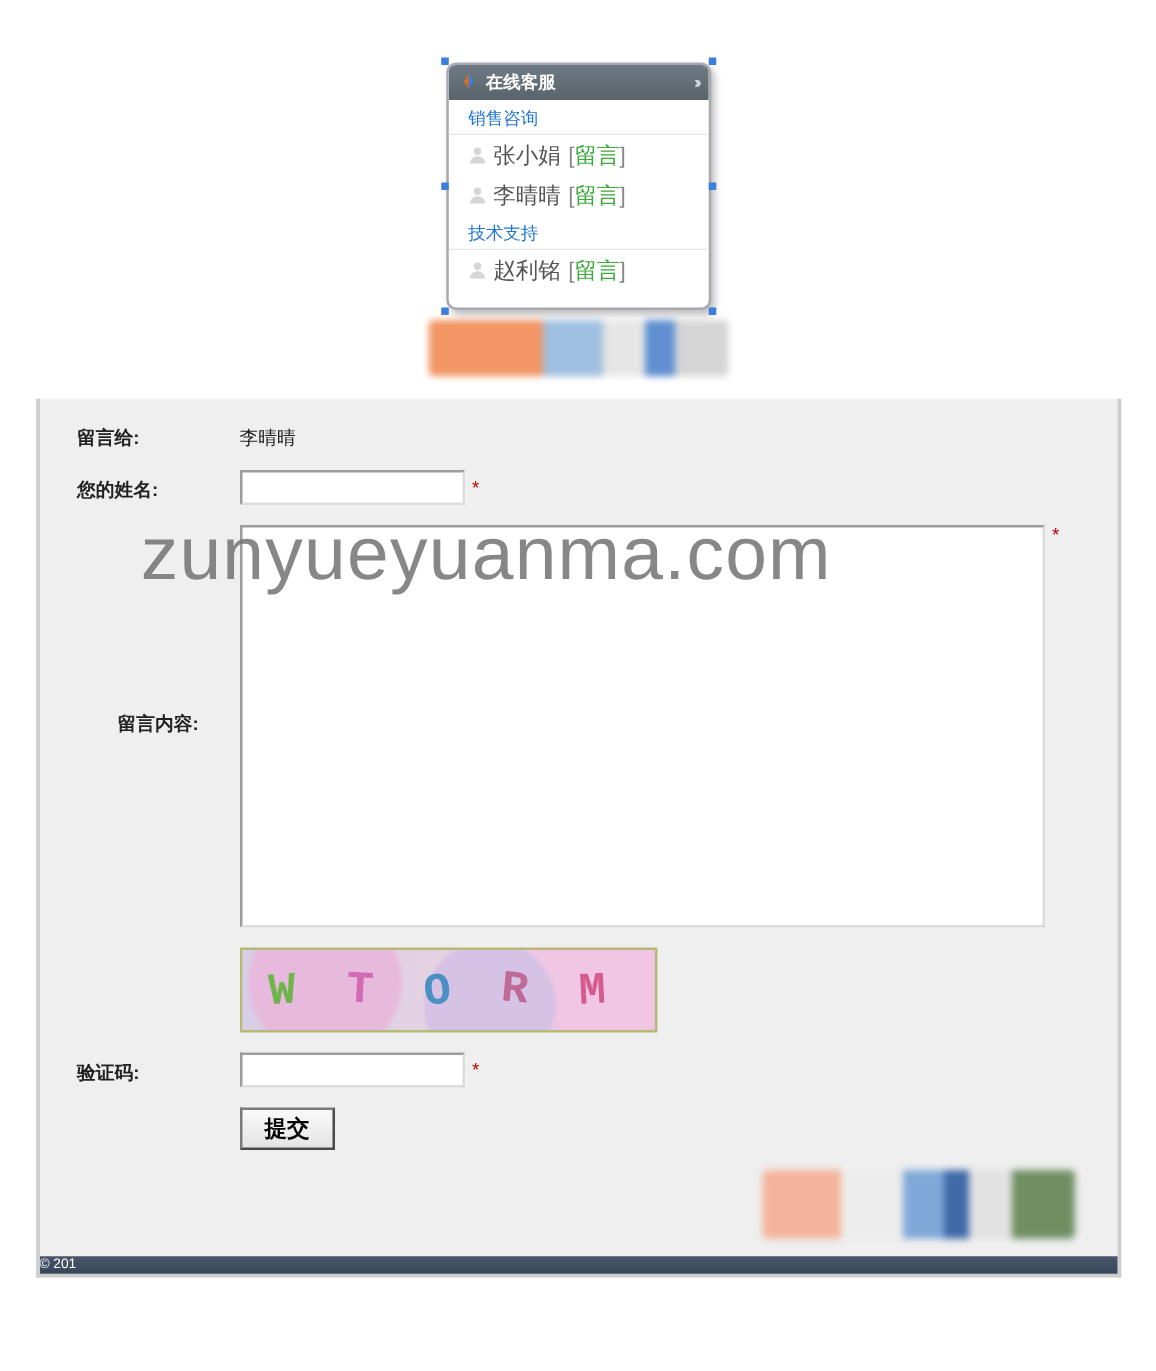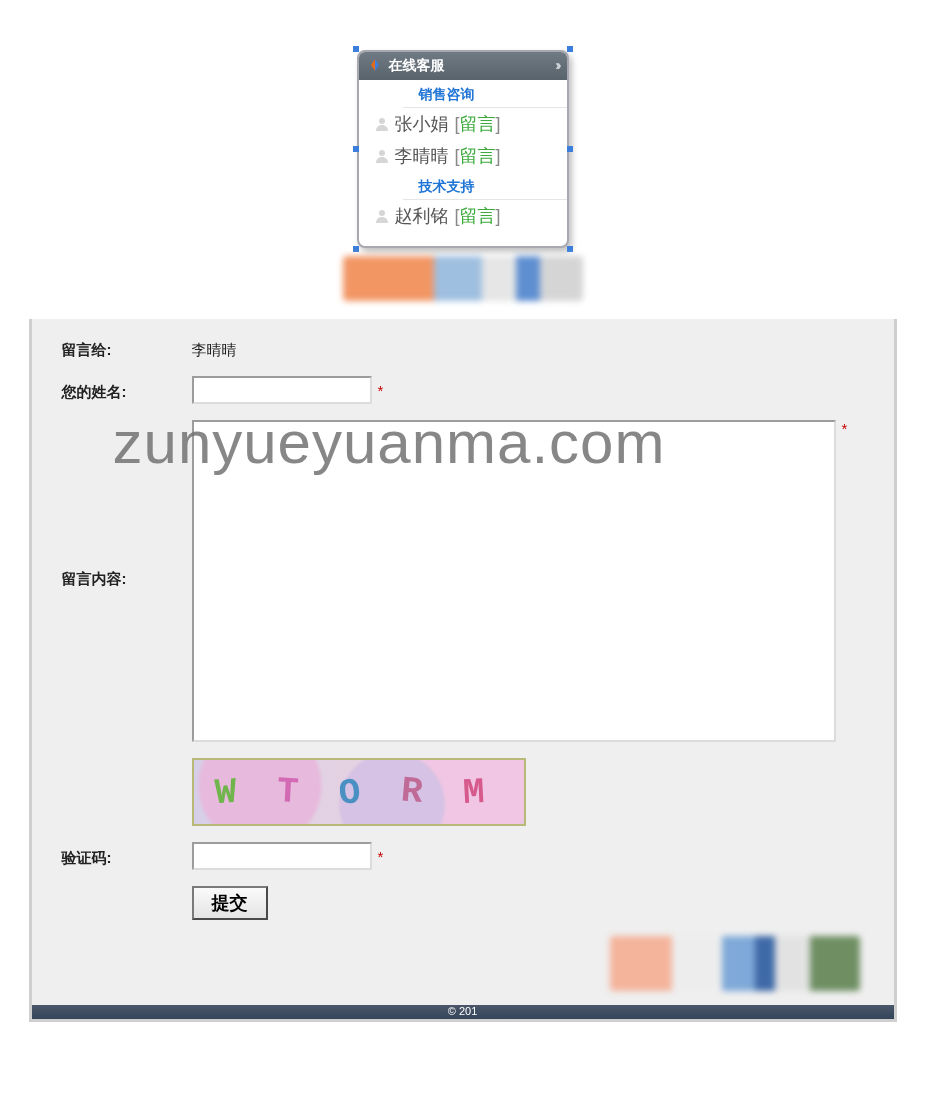--- a/index.html
+++ b/index.html
@@ -38,25 +38,24 @@
   }
   .wg-collapse {
     margin-left: auto;
     color: #cfd5da;
     font-weight: bold;
     letter-spacing: -3px;
     cursor: pointer;
   }
   .cat {
     color: #1f74d5;
-    font-weight: bold;
+    font-weight: normal;
     font-size: 14px;
     padding: 6px 16px 3px 16px;
     border-bottom: 1px solid #e5e5e5;
-    margin-left: 44px;
   }
   .agent {
     padding: 4px 16px;
     font-size: 18px;
     color: #555;
     display: flex;
     align-items: center;
     gap: 6px;
   }
   .agent .person-icon {
@@ -239,21 +238,20 @@
         #7fa9d8 45% 58%,
         #3f6aa8 58% 66%,
         #e2e2e2 66% 80%,
         #6f8f63 80% 100%);
     filter: blur(3px);
     border-radius: 4px;
   }
   .footer-strip {
     background: linear-gradient(#4b566a,#34465a);
     color:#fff;
-    text-align:center;
     height:14px;
     font-size:11px;
     overflow:hidden;
   }
 </style>
 </head>
 <body>
 
 <div class="watermark">zunyueyuanma.com</div>
 
@@ -329,21 +327,21 @@
       <div class="value-static">李晴晴</div>
     </div>
 
     <div class="row center">
       <div class="label">您的姓名:</div>
       <input type="text" value="" style="">
       <span class="req">*</span>
     </div>
 
     <div class="row">
-      <div class="label" style="padding-top:150px;">留言内容:</div>
+      <div class="label" style="padding-top:150px;text-align:center;">留言内容:</div>
       <textarea style=""></textarea>
       <span class="req">*</span>
     </div>
 
     <div class="row">
       <div class="label"></div>
       <div class="captcha-img">
         <span>W</span>
           <span>T</span>
           <span>O</span>

